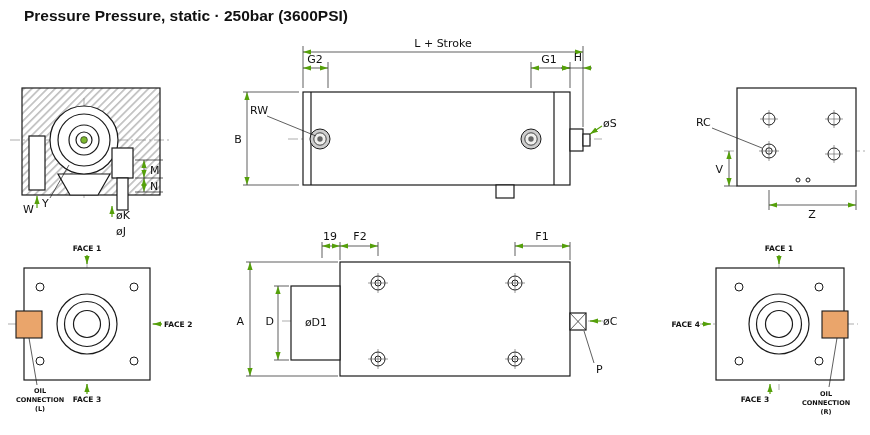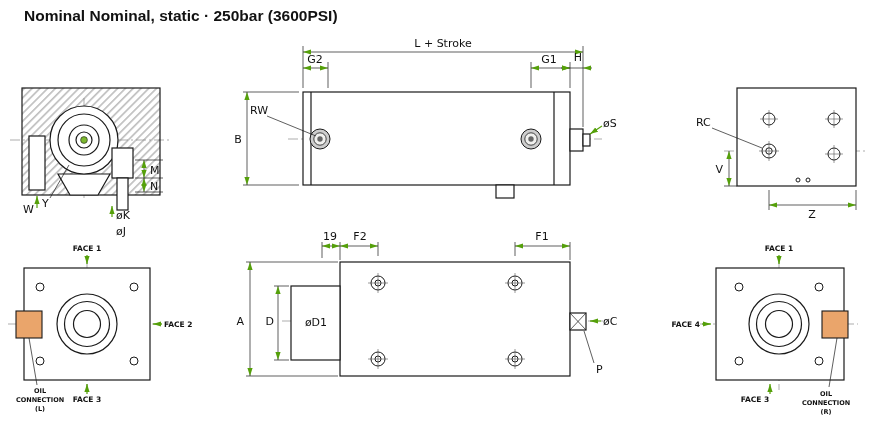--- a/index.html
+++ b/index.html
@@ -26,21 +26,21 @@
   .port3{fill:#666;}
   .lbl  {font:11px "DejaVu Sans",sans-serif;fill:#111;}
   .lblB {font:bold 7.5px "DejaVu Sans",sans-serif;fill:#111;}
   .lblS {font:bold 6.5px "DejaVu Sans",sans-serif;fill:#111;}
   text{user-select:none;}
 </style>
 </head>
 <body>
 
 <div class="stage">
-  <div class="page-title">Nominal Nominal, static · 250bar (3600PSI)</div>
+  <div class="page-title">Pressure Pressure, static · 250bar (3600PSI)</div>
 
   <svg width="870" height="435" viewBox="0 0 870 435">
     <defs>
       <pattern id="hatch" width="5.5" height="5.5" patternUnits="userSpaceOnUse" patternTransform="rotate(45)">
         <line x1="2.7" y1="0" x2="2.7" y2="5.5" stroke="#7a7a7a" stroke-width="0.8"></line>
       </pattern>
       <marker id="ae" markerWidth="9" markerHeight="6" refX="8" refY="3" orient="auto" markerUnits="userSpaceOnUse">
         <path class="ah" d="M0,0.4 L8,3 L0,5.6 Z"></path>
       </marker>
       <marker id="as" markerWidth="9" markerHeight="6" refX="0" refY="3" orient="auto" markerUnits="userSpaceOnUse">

